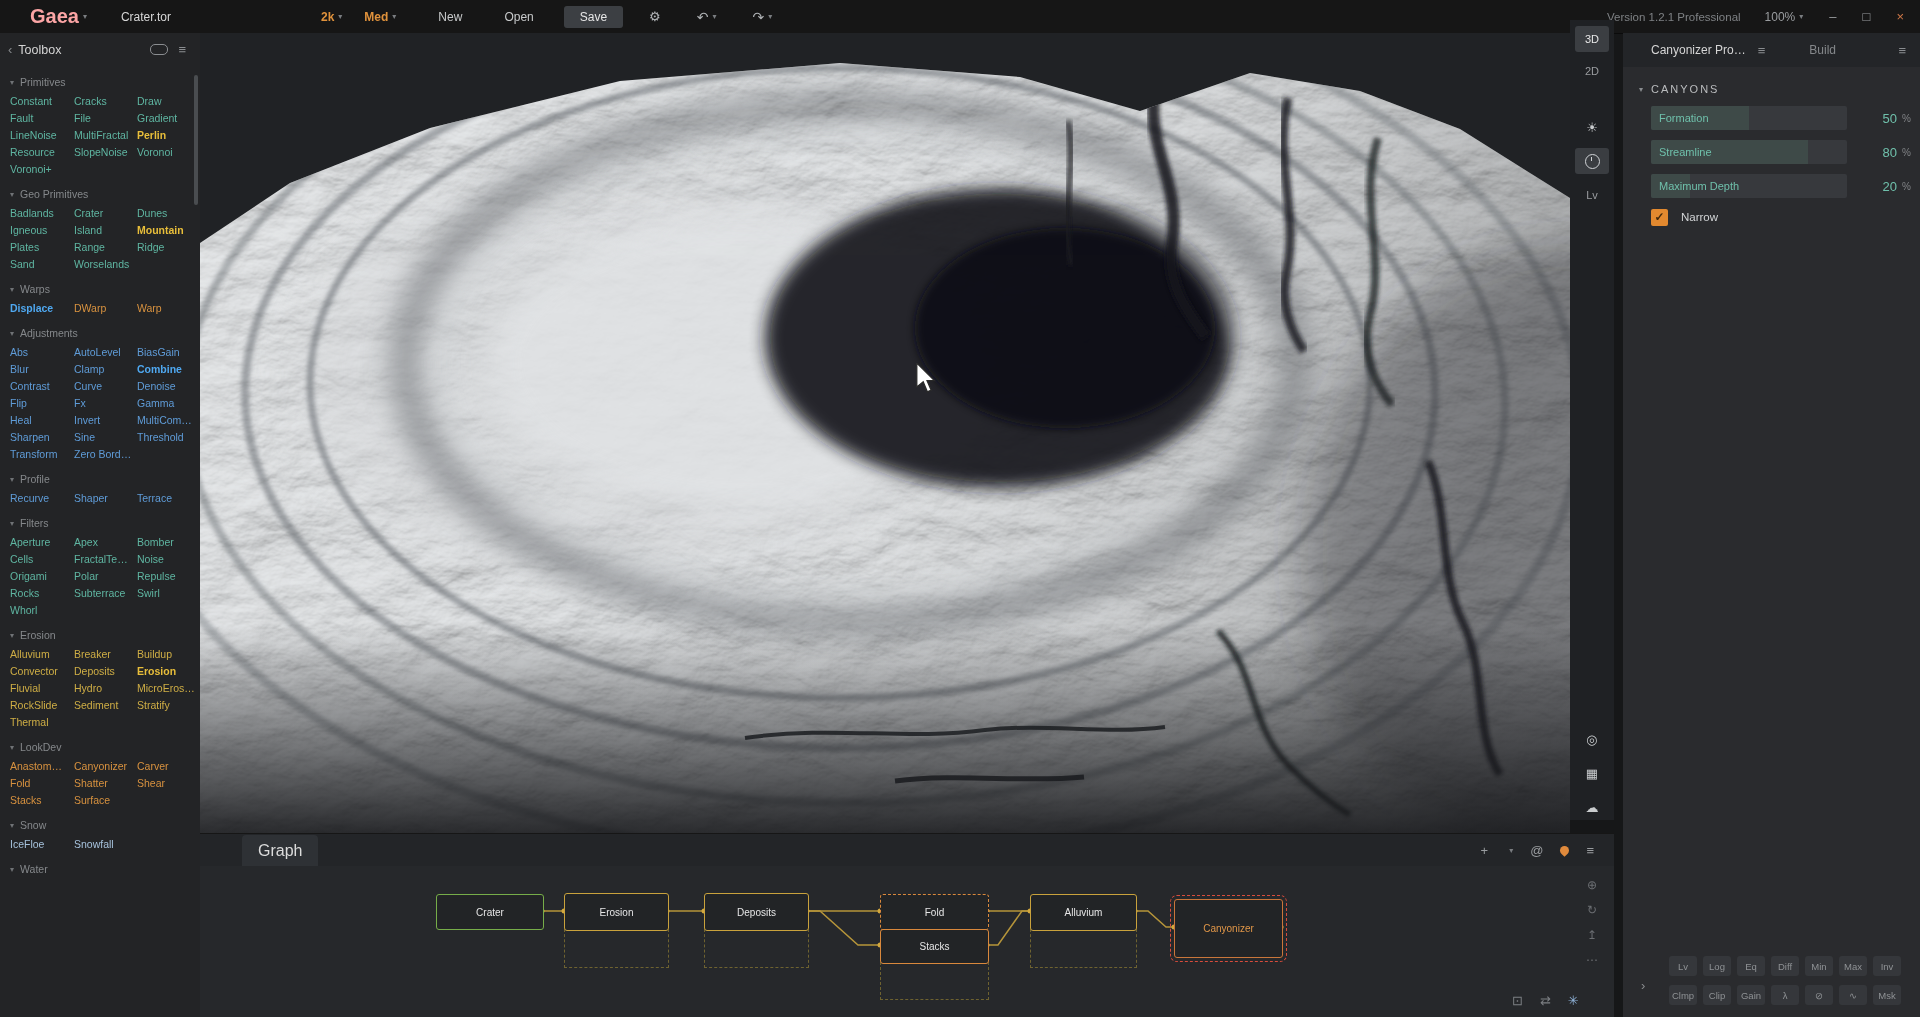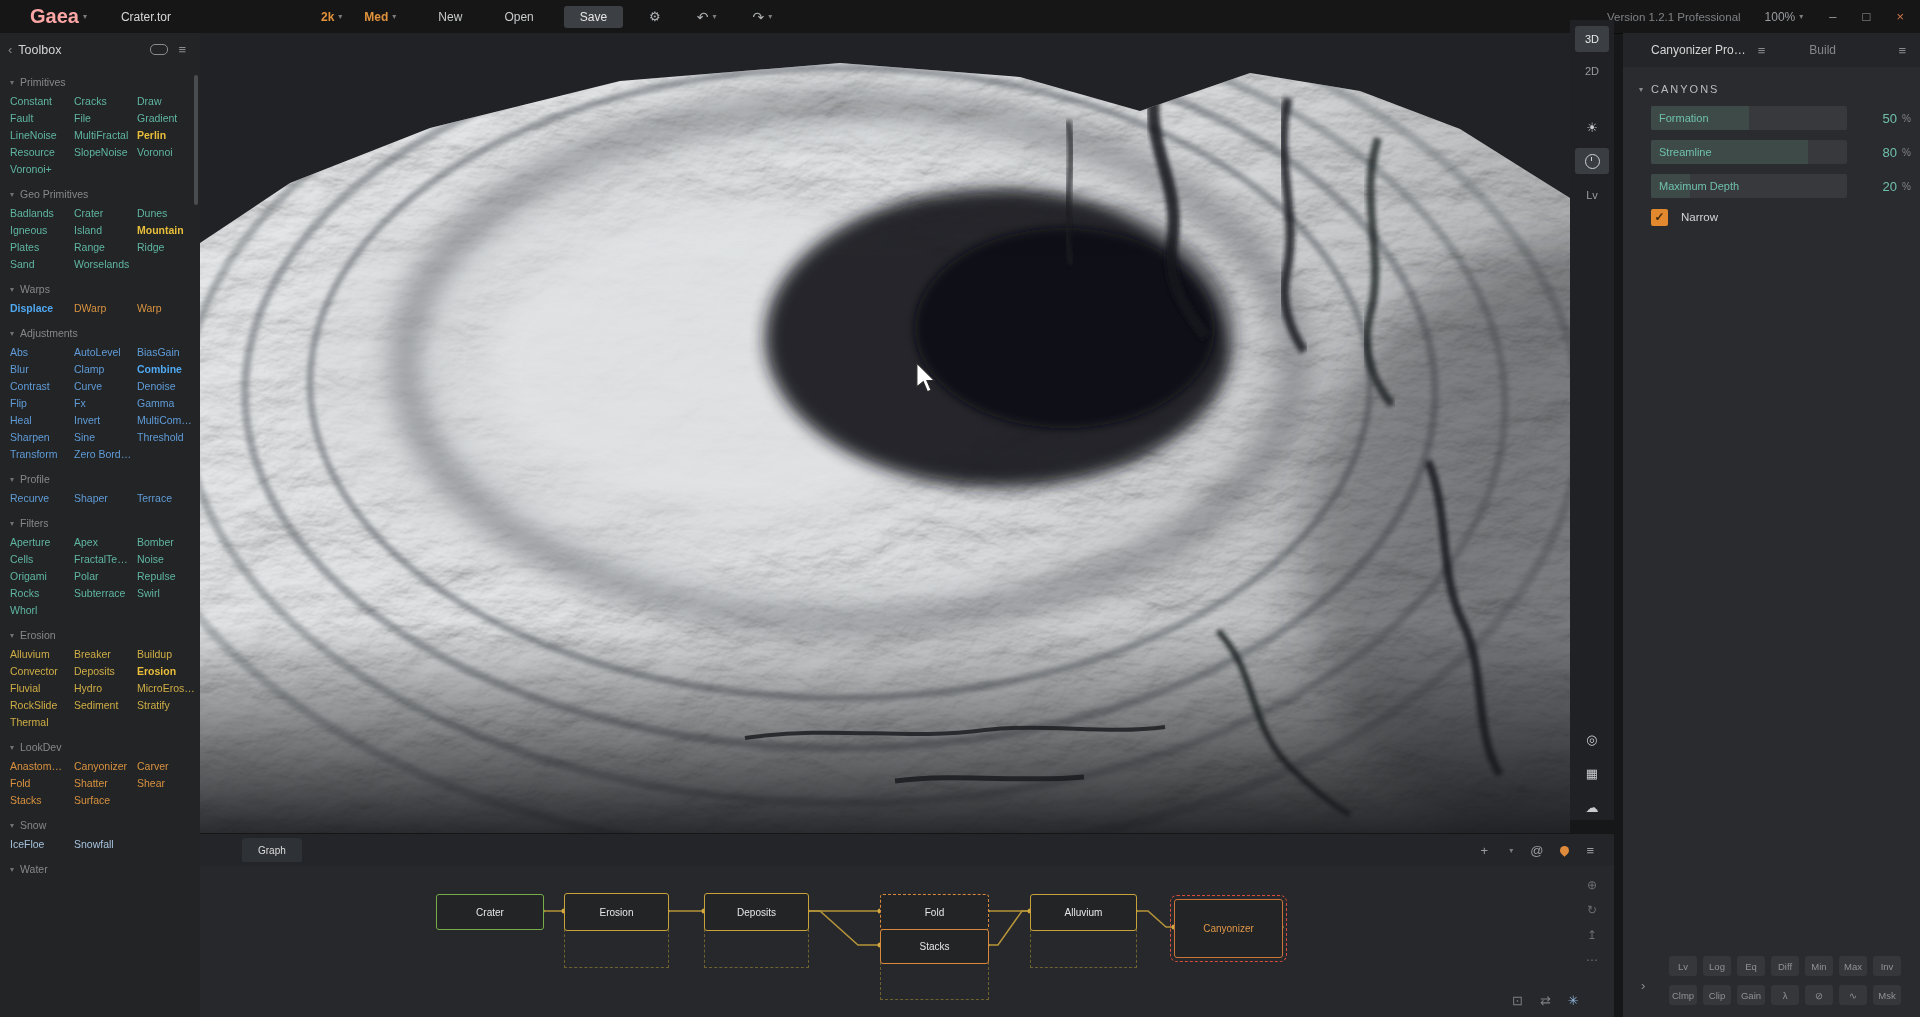--- a/index.html
+++ b/index.html
@@ -56,21 +56,21 @@
   .strip-hl{background:#3a3d41;border-radius:3px;}
   .clock{width:13px;height:13px;border:1.5px solid #d0d3d6;border-radius:50%;position:relative;}
   .clock::after{content:"";position:absolute;left:5px;top:2px;width:1.5px;height:4.5px;background:#d0d3d6;}
   .strip-lv{color:#9a9da0;font-size:11px;}
   .strip-low{position:absolute;left:0;width:44px;}
 
   
   #graph{position:absolute;left:200px;top:833px;width:1414px;bottom:0;background:#26282b;border-top:1px solid #161616;}
   .g-header{height:32px;display:flex;align-items:center;background:#232528;}
   .g-tab{margin-left:42px;padding:7px 16px 6px;background:#2e3135;border-radius:4px 4px 0 0;
-         color:#dcdcdc;font-size:10px;}
+         color:#dcdcdc;font-size:16px;}
   .g-tools{margin-left:auto;display:flex;align-items:center;gap:17px;margin-right:20px;color:#9a9da0;font-size:13px;}
   .flame{width:9px;height:9px;background:#e08a3c;border-radius:50% 50% 50% 0;transform:rotate(-45deg);}
   .g-canvas{position:relative;height:152px;}
   .wires{position:absolute;left:0;top:0;}
   .gnode{position:absolute;background:#222426;border:1px solid #c9a23c;border-radius:3px;
          display:flex;align-items:center;justify-content:center;font-size:10px;color:#e6e6e6;z-index:2;}
   .n-crater{left:236px;top:28px;width:106px;height:34px;border-color:#76ad49;}
   .n-erosion{left:364px;top:27px;width:103px;height:36px;}
   .n-deposits{left:504px;top:27px;width:103px;height:36px;}
   .n-fold{left:680px;top:28px;width:107px;height:34px;border-style:dashed;border-color:#d9883c;}

